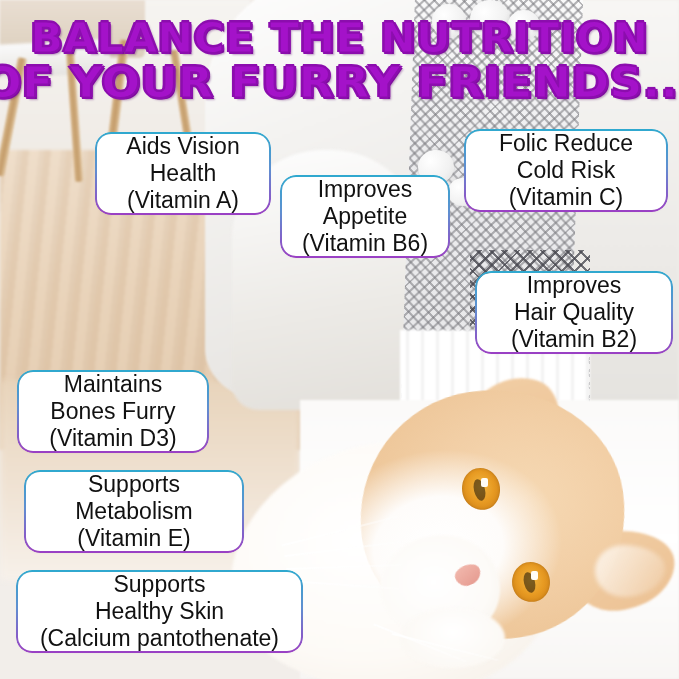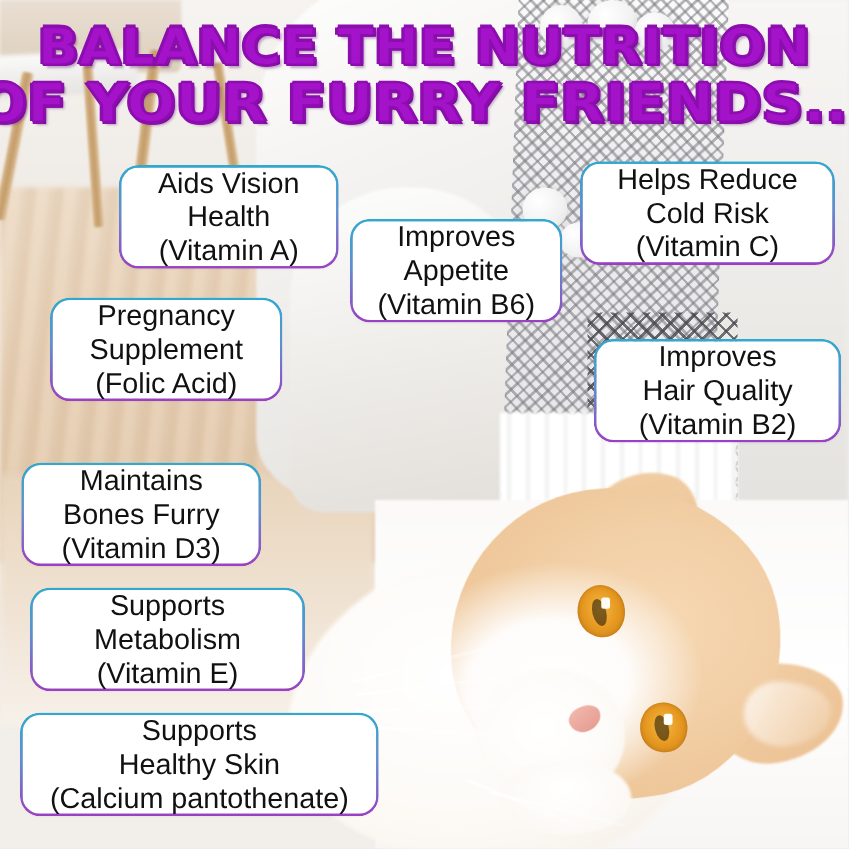--- a/index.html
+++ b/index.html
@@ -311,36 +311,31 @@
     <span class="ln ln2">of your Furry Friends...</span>
   </div>
 
   <div class="box" id="box-vitamin-a">
     <span>Aids Vision
 Health
 (Vitamin A)</span>
   </div>
 
   <div class="box" id="box-vitamin-c">
-    <span>Helps Reduce
+    <span>Folic Reduce
 Cold Risk
 (Vitamin C)</span>
   </div>
 
   <div class="box" id="box-vitamin-b6">
     <span>Improves
 Appetite
 (Vitamin B6)</span>
   </div>
 
-  <div class="box" id="box-folic-acid">
-    <span>Pregnancy
-Supplement
-(Folic Acid)</span>
-  </div>
 
   <div class="box" id="box-vitamin-b2">
     <span>Improves
 Hair Quality
 (Vitamin B2)</span>
   </div>
 
 
   <div class="box" id="box-vitamin-d3">
     <span>Maintains

